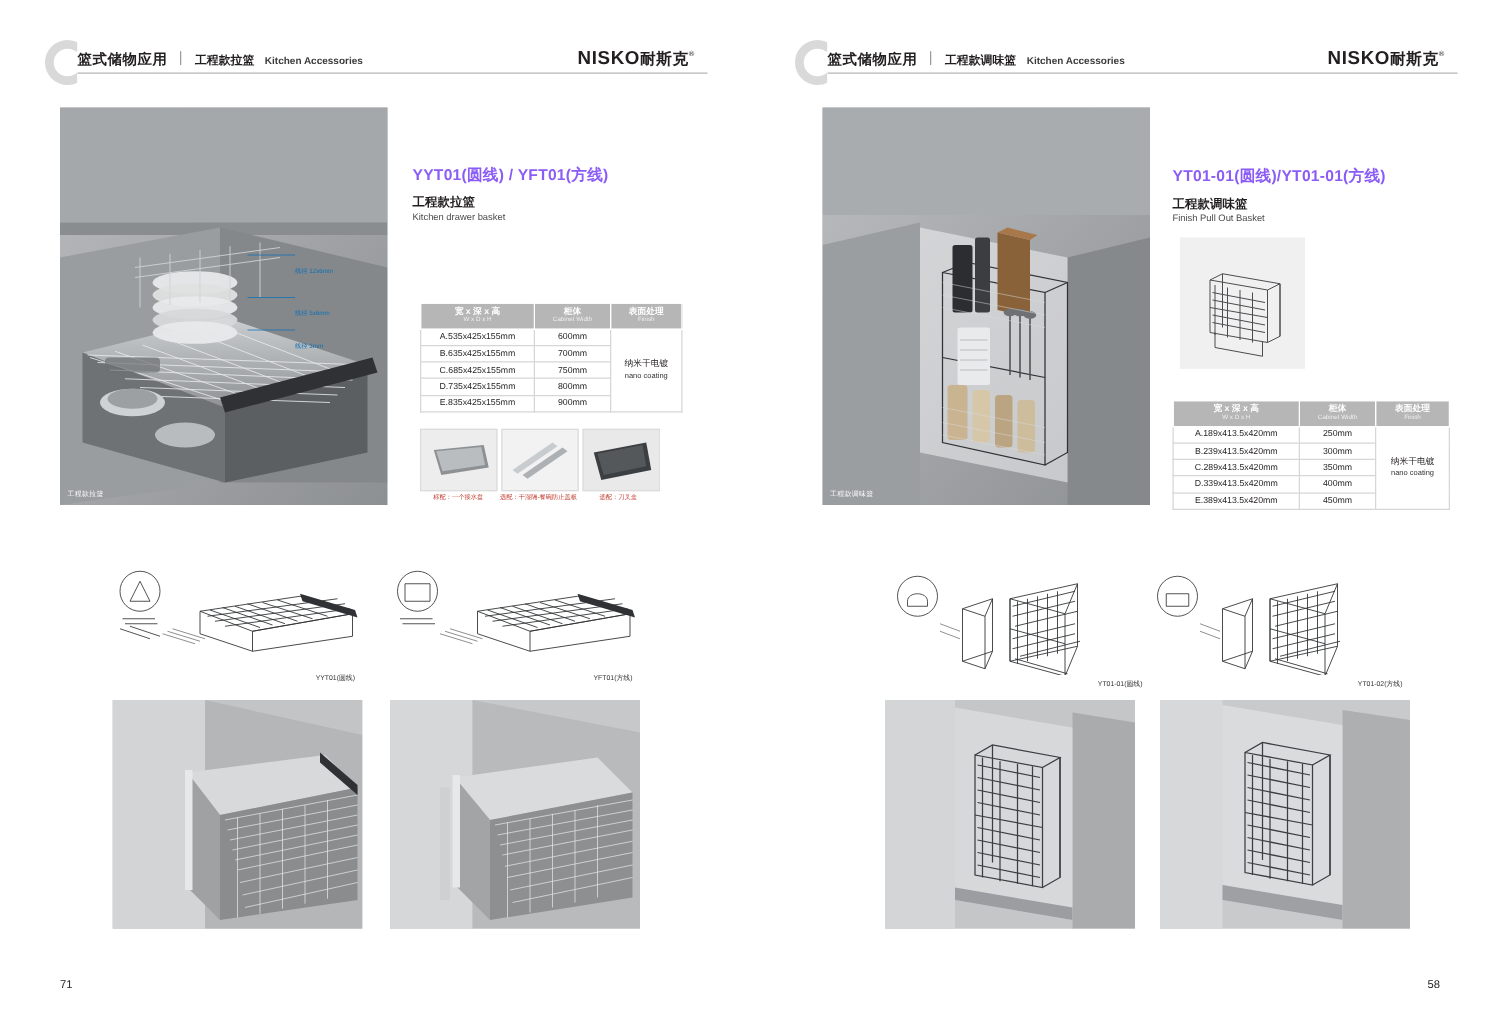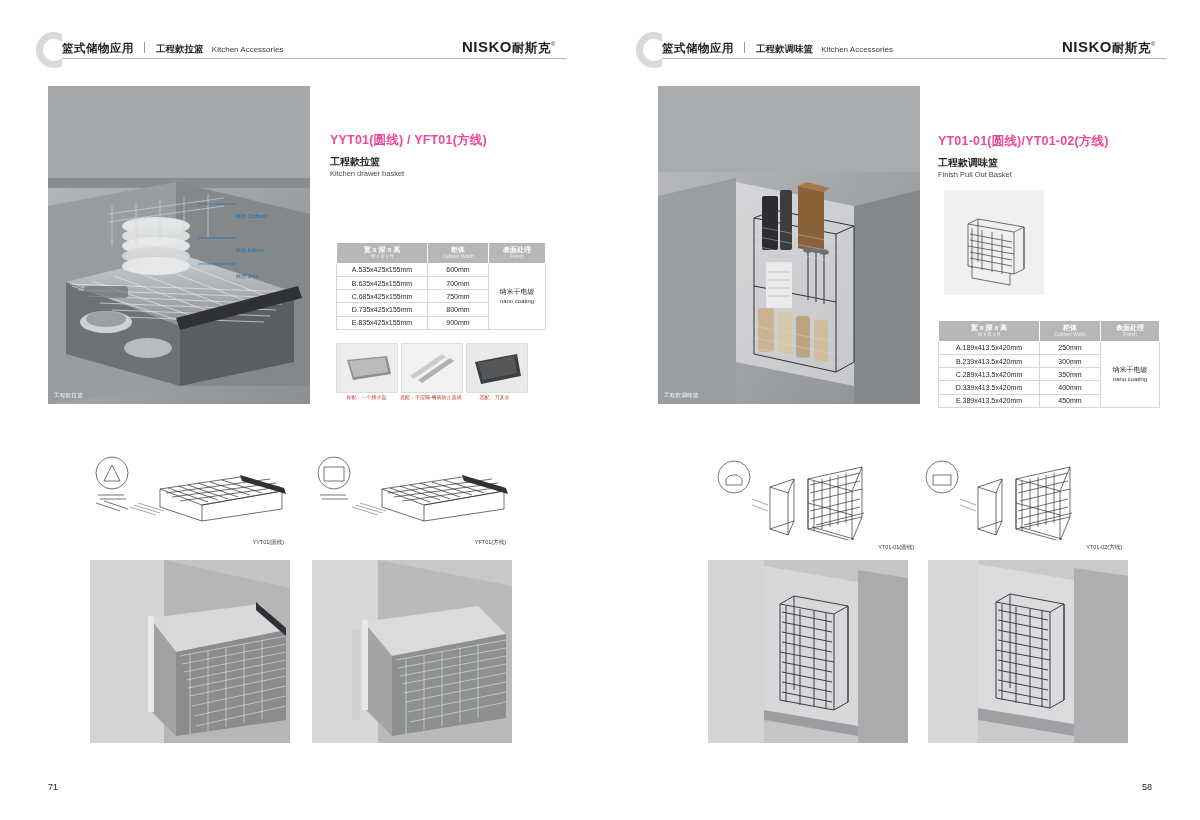--- a/index.html
+++ b/index.html
@@ -20,37 +20,37 @@
   .hdr{position:absolute;top:32px;height:34px;}
   .hdr .cmark{
     position:absolute;left:0;top:0;width:36px;height:36px;border-radius:50%;
     border:7px solid #d9d9d9;box-sizing:border-box;
     clip-path:polygon(0 0,72% 0,72% 26%,36% 26%,36% 74%,72% 74%,72% 100%,0 100%);
   }
   .hdr .titlerow{position:absolute;left:26px;top:6px;white-space:nowrap;}
   .hdr .t-cn{font-size:11.5px;font-weight:bold;letter-spacing:.5px;color:#231f20;font-family:Liberation Serif, serif;}
   .hdr .bar{display:inline-block;width:1px;height:11px;background:#9a9a9a;margin:0 6px;vertical-align:-1px;}
   .hdr .t-sub{font-size:9.5px;font-weight:bold;color:#231f20;}
-  .hdr .t-en{font-size:8px;color:#3c3c3c;margin-left:4px;font-weight:normal;text-align:right;}
+  .hdr .t-en{font-size:8px;color:#3c3c3c;margin-left:4px;font-weight:bold;text-align:right;}
   .hdr .rule{position:absolute;left:26px;top:26px;height:1px;background:#b5b5b5;}
 
   .logo{position:absolute;top:38px;height:22px;white-space:nowrap;}
   .logo .nis{font-size:15px;font-weight:bold;letter-spacing:.5px;color:#231f20;}
   .logo .cn{font-size:12.5px;font-weight:bold;margin-left:0;letter-spacing:.5px;}
   .logo .tm{font-size:6px;vertical-align:super;}
 
   
   .hero{position:absolute;background:#9fa0a2;overflow:hidden;}
   .hero .cap{position:absolute;left:6px;bottom:5px;font-size:5.5px;color:#fff;letter-spacing:.3px;}
 
   
   .photo{position:absolute;overflow:hidden;background:#d8d8d8;}
 
   
-  .ptitle{position:absolute;font-size:12.5px;font-weight:bold;color:#ec4899;letter-spacing:.2px;}
+  .ptitle{position:absolute;font-size:12.5px;font-weight:bold;color:#8b5cf6;letter-spacing:.2px;}
   .pcn{position:absolute;font-size:10px;font-weight:bold;color:#231f20;}
   .pen{position:absolute;font-size:7.5px;color:#4a4a4a;}
 
   
   table.spec{position:absolute;border-collapse:collapse;font-size:7px;color:#231f20;}
   table.spec th{
     background:#b6b6b6;color:#ffffff;font-weight:bold;
     padding:3px 2px;text-align:center;line-height:1.15;
     border:1px solid #ffffff;
   }
@@ -404,21 +404,21 @@
         <rect x="138" y="230" width="14" height="42" rx="3" fill="#b9a079" opacity=".9"></rect>
         <rect x="156" y="234" width="14" height="42" rx="3" fill="#cdbb98" opacity=".9"></rect>
 
         <g stroke="#d8dadc" stroke-width="0.5" opacity=".8">
           <path d="M96,140 L178,156 M96,150 L178,166 M96,160 L178,176 M96,240 L178,256 M96,252 L178,268 M96,262 L178,278"></path>
         </g>
       </svg>
       <div class="cap">工程款调味篮</div>
     </div>
 
-    <div class="ptitle" style="left:338px;top:133px;">YT01-01(圆线)/YT01-02(方线)</div>
+    <div class="ptitle" style="left:338px;top:133px;">YT01-01(圆线)/YT01-01(方线)</div>
     <div class="pcn" style="left:338px;top:156px;">工程款调味篮</div>
     <div class="pen" style="left:338px;top:170px;">Finish Pull Out Basket</div>
 
     <div class="photo" style="left:344px;top:190px;width:100px;height:105px;background:#efefef;">
       <svg width="100" height="105" viewBox="0 0 100 105">
         <rect width="100" height="105" fill="#f0f0f0"></rect>
         <g stroke="#4a4c4f" stroke-width="0.8" fill="none">
           <path d="M24,34 L70,42 L70,84 L24,76 Z"></path>
           <path d="M24,34 L34,29 L80,37 L70,42"></path>
           <path d="M80,37 L80,79 L70,84"></path>

